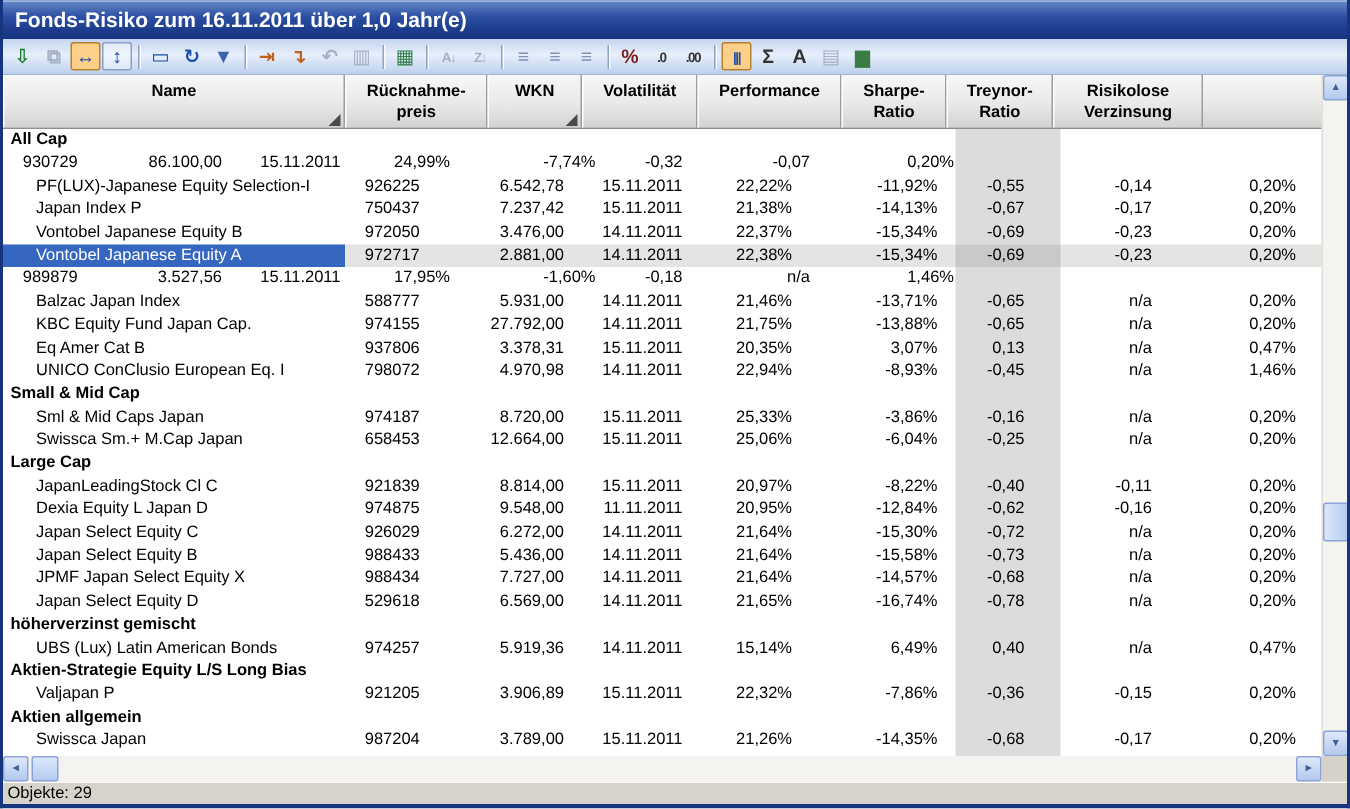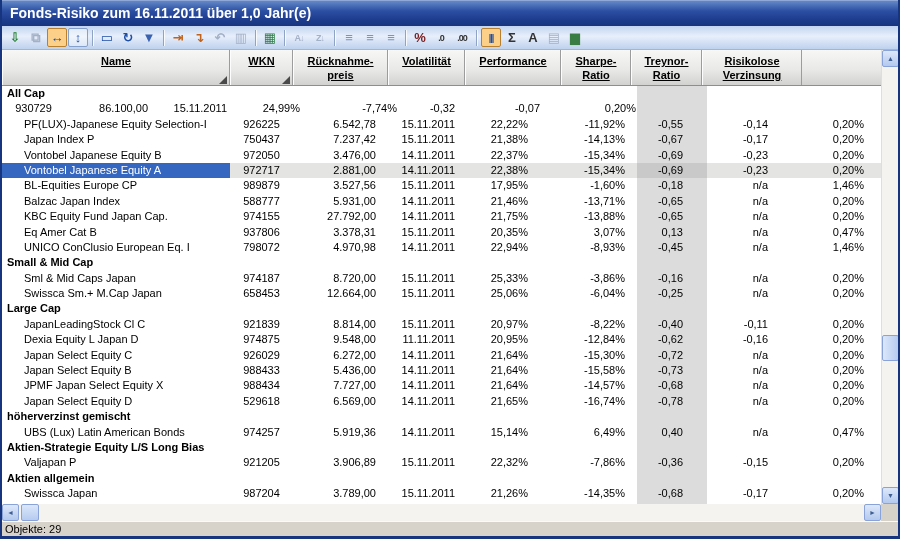--- a/index.html
+++ b/index.html
@@ -17,21 +17,21 @@
   .tbicon.pressed { background:#fcd089; border-color:#b9802f; }
   .tbicon.framed  { border-color:#86a0cc; background:rgba(255,255,255,.4); }
   .tbicon.small   { font-size:9px; letter-spacing:-1px; }
   .tbsep { width:1px; height:16px; background:#8fa4c4; margin:0 3px; box-shadow:1px 0 0 rgba(255,255,255,.8); }
 
   .grid { position:relative; height:454px; }
   .ghead { height:36px; display:flex; background:linear-gradient(#f7f7f5, #e9e9e7 55%, #d2d2d0);
            border-bottom:1px solid #8e8e8e; box-sizing:border-box; }
   .hcell { position:relative; box-sizing:border-box; border-right:1px solid #9c9c9c; border-left:1px solid #fdfdfd;
            font-size:11px; font-weight:bold; color:#000; text-align:center; padding-top:4px;
-           white-space:pre-line; line-height:14px; overflow:hidden;text-decoration:underline; }
+           white-space:pre-line; line-height:14px; overflow:hidden; }
   .sortgrip { position:absolute; right:2px; bottom:1px; width:0; height:0;
               border-left:8px solid transparent; border-bottom:8px solid #4a4a4a; }
 
   .w0{width:228px;} .w1{width:63px;} .w2{width:95px;} .w3{width:76px;} .w4{width:77px;}
   .w5{width:96px;} .w6{width:70px;} .w7{width:71px;} .w8{width:100px;}
 
   .gbody { position:relative; height:418px; background:#fff; overflow:hidden; font-size:11px; color:#000; }
   .stripe { position:absolute; left:635px; top:0; width:70px; height:100%; background:#dcdcdc; }
   .row { position:relative; display:flex; height:15.4px; line-height:15.4px; }
   .grouprow { font-weight:bold; padding-left:5px; }
@@ -107,23 +107,23 @@
       <span class="tbicon pressed small" style="color: rgb(29, 78, 168);">|||</span>
       <span class="tbicon normal" style="color: rgb(51, 51, 51);">Σ</span>
       <span class="tbicon normal" style="color: rgb(51, 51, 51);">A</span>
       <span class="tbicon disabled" style="color: rgb(164, 176, 198);">▤</span>
       <span class="tbicon normal" style="color: rgb(58, 125, 68);">▆</span>
     </div>
 
   <div class="grid">
     <div class="ghead">
         <div class="hcell w0">Name<div class="sortgrip"></div></div>
-        <div class="hcell w1">WKN<div class="sortgrip"></div></div>
         <div class="hcell w2">Rücknahme-
 preis</div>
+        <div class="hcell w1">WKN<div class="sortgrip"></div></div>
         <div class="hcell w4">Volatilität</div>
         <div class="hcell w5">Performance</div>
         <div class="hcell w6">Sharpe-
 Ratio</div>
         <div class="hcell w7">Treynor-
 Ratio</div>
         <div class="hcell w8">Risikolose
 Verzinsung</div>
       </div>
     <div class="gbody">
@@ -177,21 +177,20 @@
           <div class="cell w1 a1">972717</div>
           <div class="cell w2 a2">2.881,00</div>
           <div class="cell w3 a3">14.11.2011</div>
           <div class="cell w4 a4">22,38%</div>
           <div class="cell w5 a5">-15,34%</div>
           <div class="cell w6 a6">-0,69</div>
           <div class="cell w7 a7">-0,23</div>
           <div class="cell w8 a8">0,20%</div>
         </div>
         <div class="row fundrow">
-          <div class="cell w0 a0">BL-Equities Europe CP</div>
           <div class="cell w1 a1">989879</div>
           <div class="cell w2 a2">3.527,56</div>
           <div class="cell w3 a3">15.11.2011</div>
           <div class="cell w4 a4">17,95%</div>
           <div class="cell w5 a5">-1,60%</div>
           <div class="cell w6 a6">-0,18</div>
           <div class="cell w7 a7">n/a</div>
           <div class="cell w8 a8">1,46%</div>
         </div>
         <div class="row fundrow">

